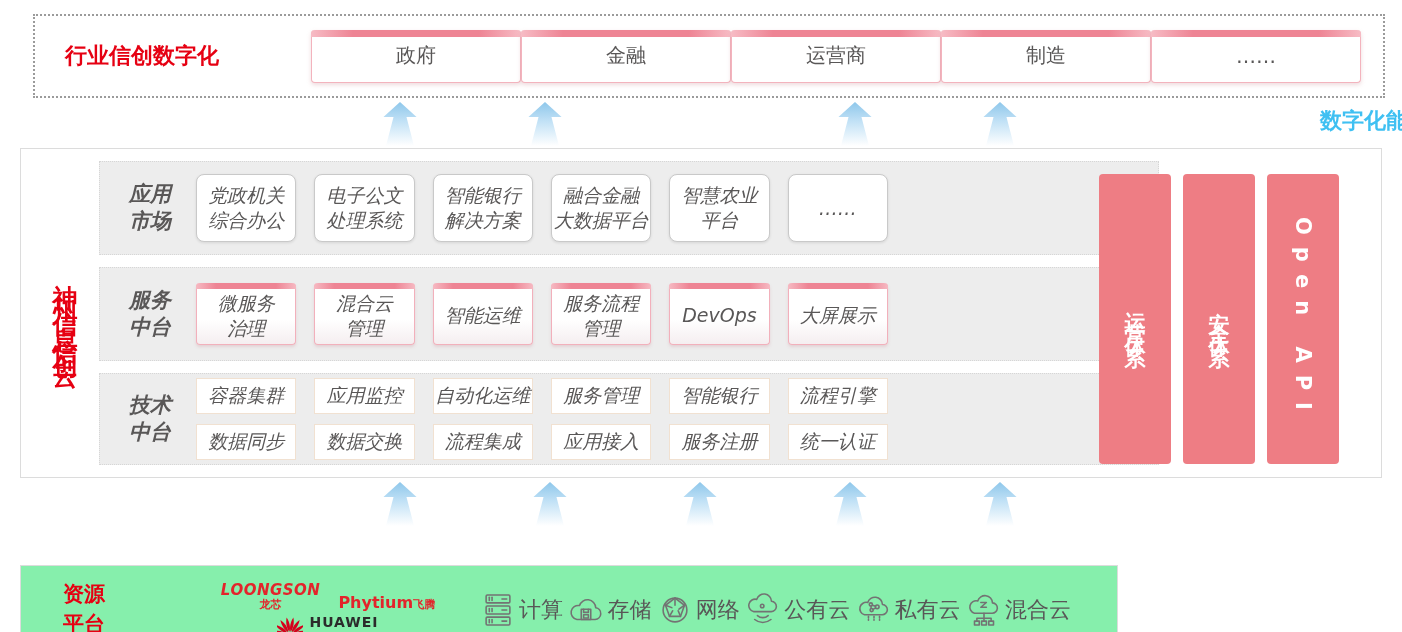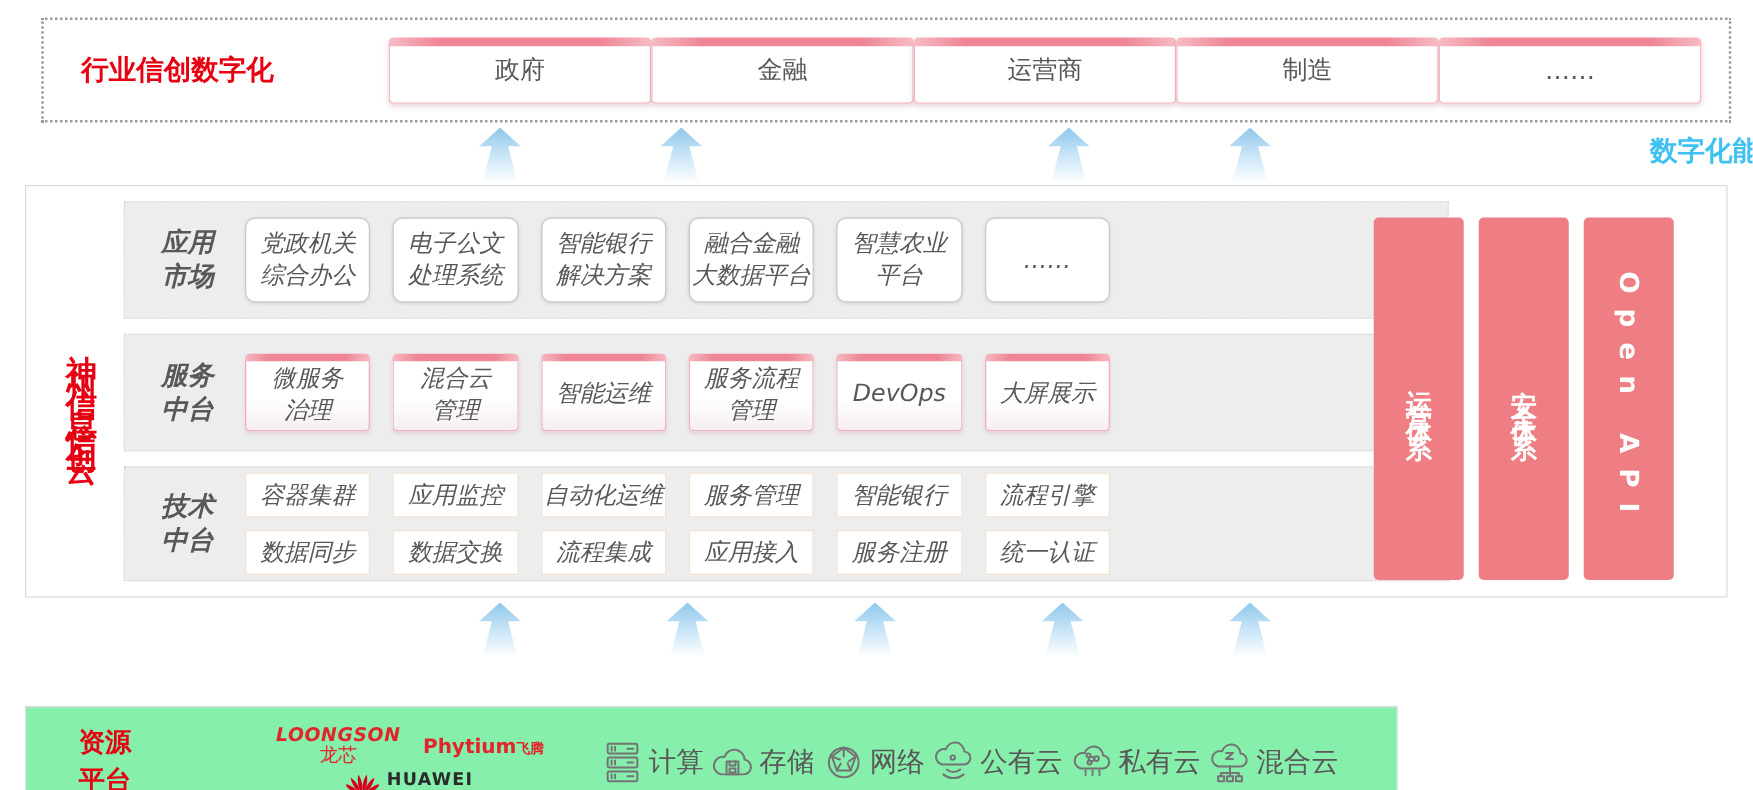--- a/index.html
+++ b/index.html
@@ -69,24 +69,24 @@
   .pillar1{left:1078px;} .pillar2{left:1162px;} .pillar3{left:1246px;}
 
   
   .resources{position:absolute;left:20px;top:528px;width:1098px;height:89px;
              border:1px solid #dcdcdc;box-sizing:border-box;background:#86efac;
              display:flex;align-items:center;margin-top:37px;}
   .res-label{margin-left:30px;width:66px;flex:none;font-size:21px;font-weight:bold;color:#e60012;
              white-space:pre-line;line-height:1.4;}
   .vendors{margin-left:96px;width:230px;flex:none;display:flex;flex-direction:column;
            align-items:center;gap:2px;}
-  .vendor-row{display:flex;align-items:center;gap:18px;}
+  .vendor-row{display:flex;align-items:flex-end;gap:18px;}
   .loongson-wrap{display:flex;flex-direction:column;align-items:center;}
   .loongson{font-style:italic;font-weight:bold;font-size:15px;color:#e3242b;letter-spacing:.5px;}
-  .loongson-cn{font-size:15px;font-weight:normal;color:#e3242b;margin-top:-2px;}
+  .loongson-cn{font-size:11px;font-weight:bold;color:#e3242b;margin-top:-2px;}
   .phytium{font-weight:bold;font-size:16px;color:#e3242b;}
   .phytium-cn{font-weight:bold;font-size:11px;color:#e3242b;}
   .huawei-row{display:flex;align-items:flex-start;gap:6px;}
   .huawei-text{font-weight:bold;font-size:14px;color:#2b2b2b;letter-spacing:1px;}
   .res-items{flex:1;display:flex;justify-content:space-between;padding:0 46px 0 36px;}
   .res-item{display:flex;align-items:center;gap:2px;}
   .res-item .lbl{font-size:22px;color:#595757;}
   .icon-svg{stroke:#737373;fill:none;stroke-width:2;stroke-linecap:round;stroke-linejoin:round;}
 </style>
 </head>

